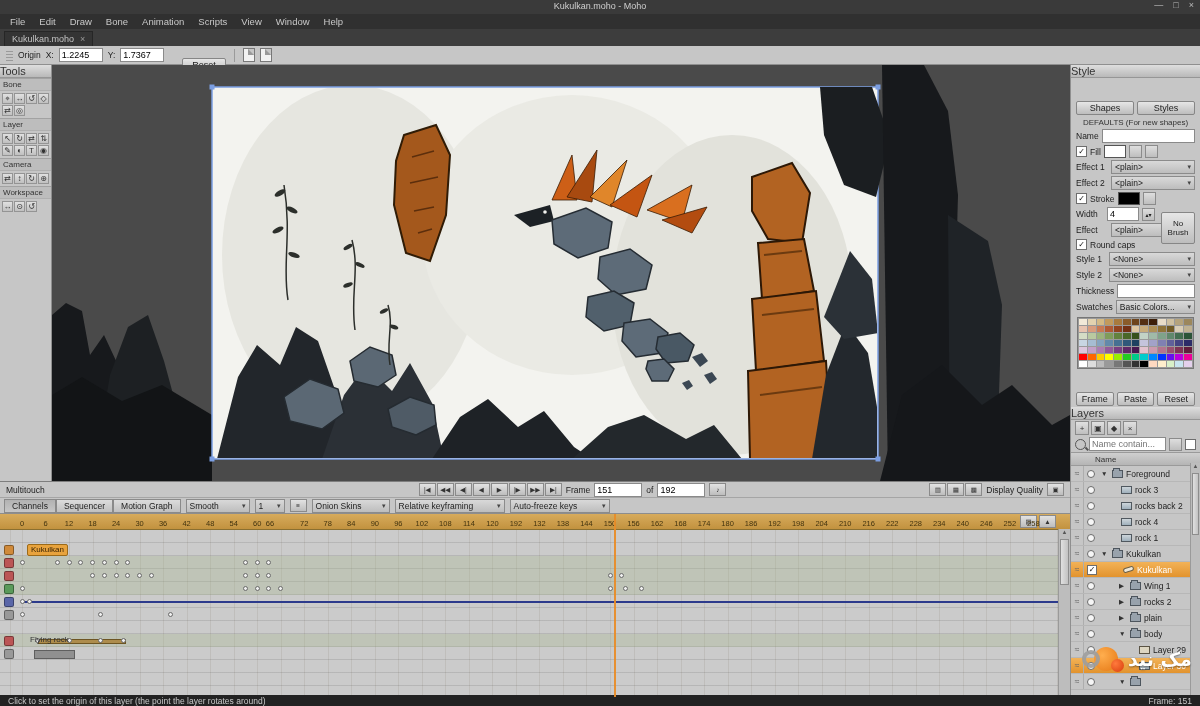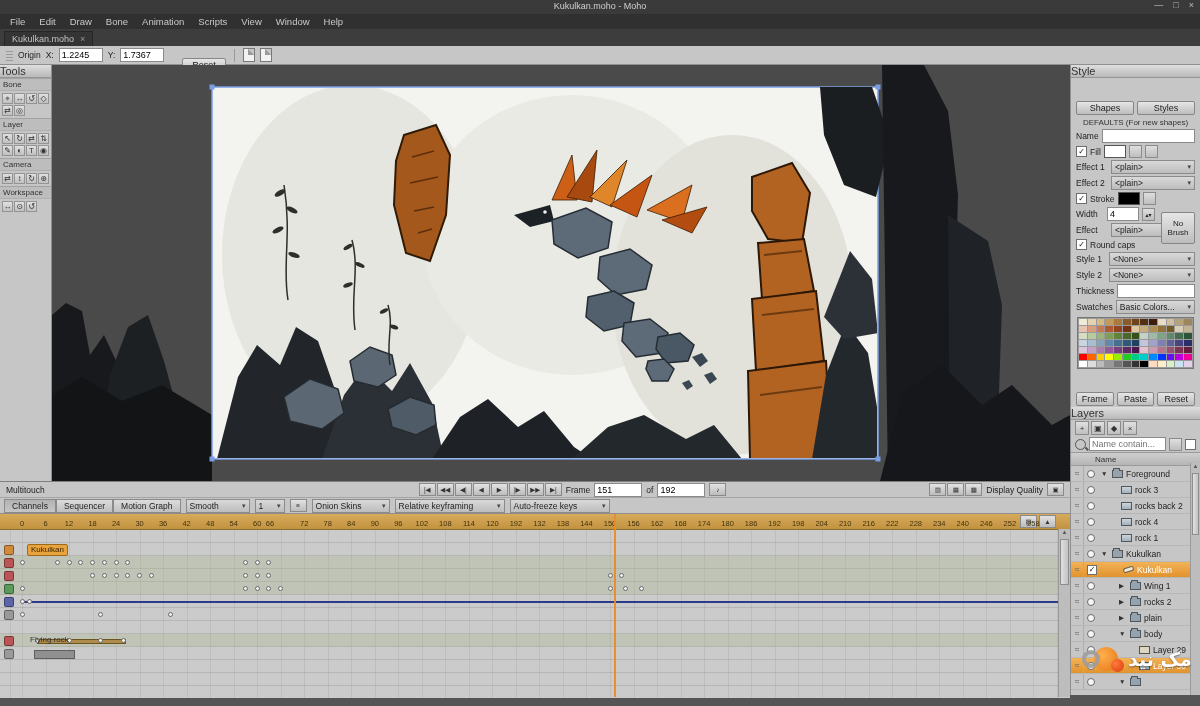--- a/index.html
+++ b/index.html
@@ -818,20 +818,24 @@
           <span class="chan-ic" style="top: 67px; background: rgb(90, 102, 168);"></span>
           <span class="chan-ic" style="top: 80px; background: rgb(153, 153, 153);"></span>
           <span class="chan-ic" style="top: 106px; background: rgb(187, 85, 85);"></span>
           <span class="chan-ic" style="top: 119px; background: rgb(153, 153, 153);"></span>
         </div>
       <div class="vscroll" style="top:15px;bottom:0;width:11px;">▲<div class="vthumb" style="top:10px;height:44px;"></div></div>
     <div class="cf-line" style="left: 613.92px;"></div>
       </div>
   </div>
 
+  <div class="statusbar">
+    <span>Click to set the origin of this layer (the point the layer rotates around)</span>
+    <span>Frame: 151</span>
+  </div>
 
   <div class="watermark">
     <span class="wm-c0"></span>
     <span class="wm-c1"></span>
     <span class="wm-c2"></span>
     <span class="wm-text">مک نید</span>
   </div>
 
 </div>
 

